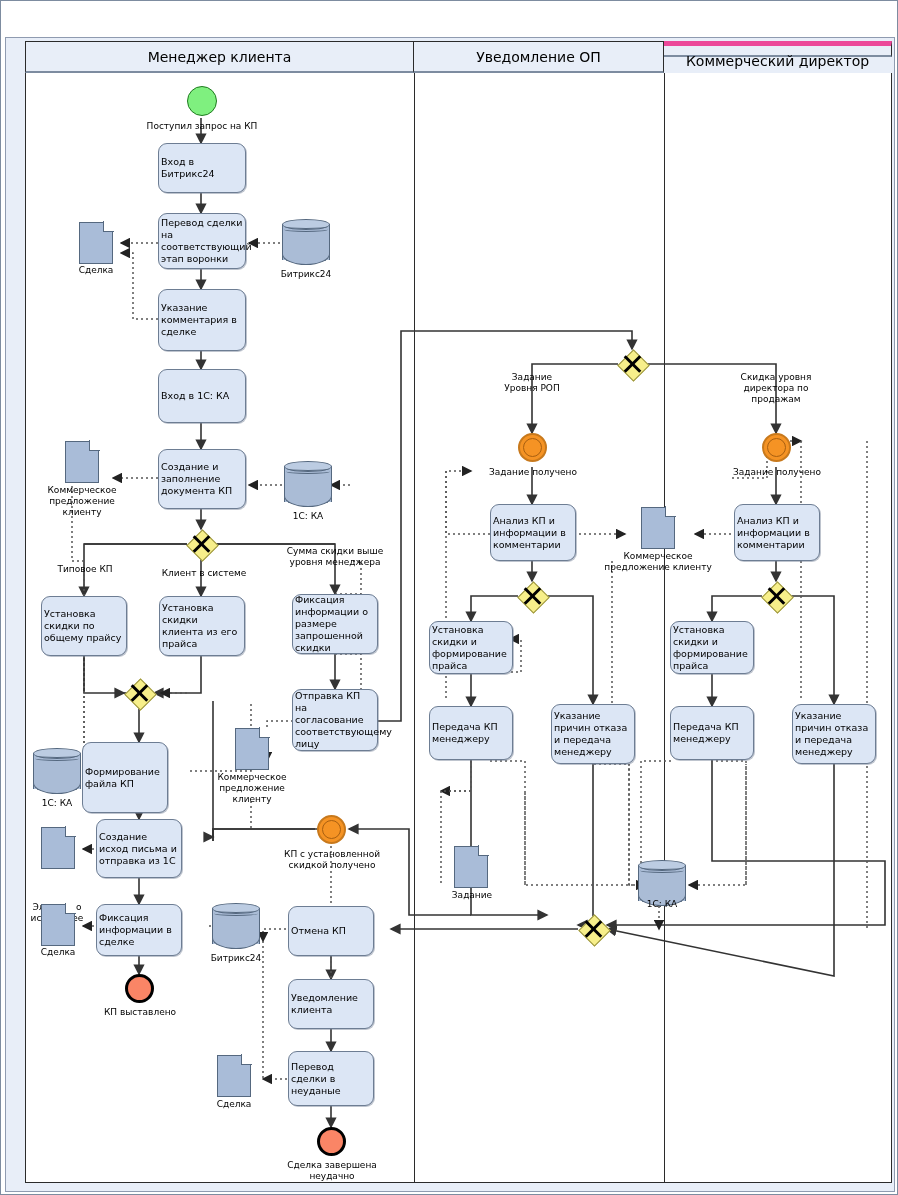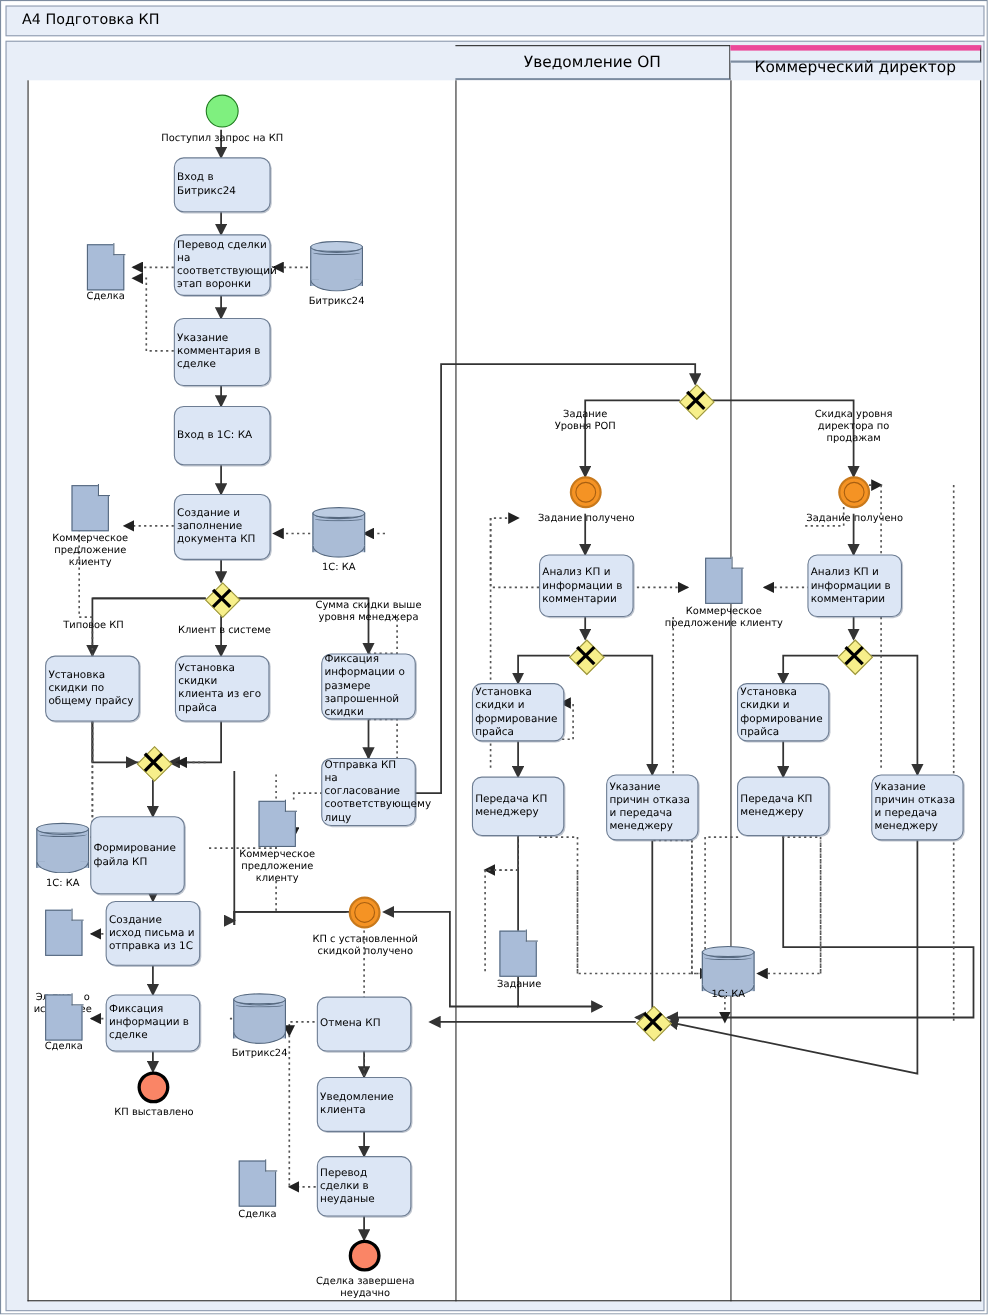--- a/index.html
+++ b/index.html
@@ -74,24 +74,24 @@
 
   
   #wires{position:absolute;left:0;top:0;width:898px;height:1195px;
      pointer-events:none;}
 </style>
 </head>
 <body>
 
 <div id="page">
 
-  <div id="pool-title">A4 Подготовка КП</div>
 
   <div id="pool-body"></div>
 
+  <div class="lane-hdr" style="left:24px;top:40px;width:389px;height:32px;border-right:1px solid #2b2b2b;border-top:1px solid #2b2b2b;border-left:1px solid #2b2b2b;">Менеджер клиента</div>
   <div class="lane-hdr" style="left:413px;top:40px;width:250px;height:32px;border-right:1px solid #2b2b2b;border-top:1px solid #2b2b2b;">Уведомление ОП</div>
   <div class="lane-hdr" style="left:663px;top:40px;width:228px;height:16px;border-top:5px solid #ec4899;border-right:1px solid #2b2b2b;">Коммерческий директор</div>
 
   <div class="lane" style="left:24px;top:72px;width:867px;height:1110px;border:1px solid #2b2b2b;border-top:none;"></div>
   <div class="lane-sep" style="left:413px;top:72px;height:1110px;"></div>
   <div class="lane-sep" style="left:663px;top:72px;height:1110px;"></div>
 
   <svg id="wires">
     <defs>
       <marker id="ah" markerWidth="7" markerHeight="7" refX="6" refY="3.5" orient="auto">

